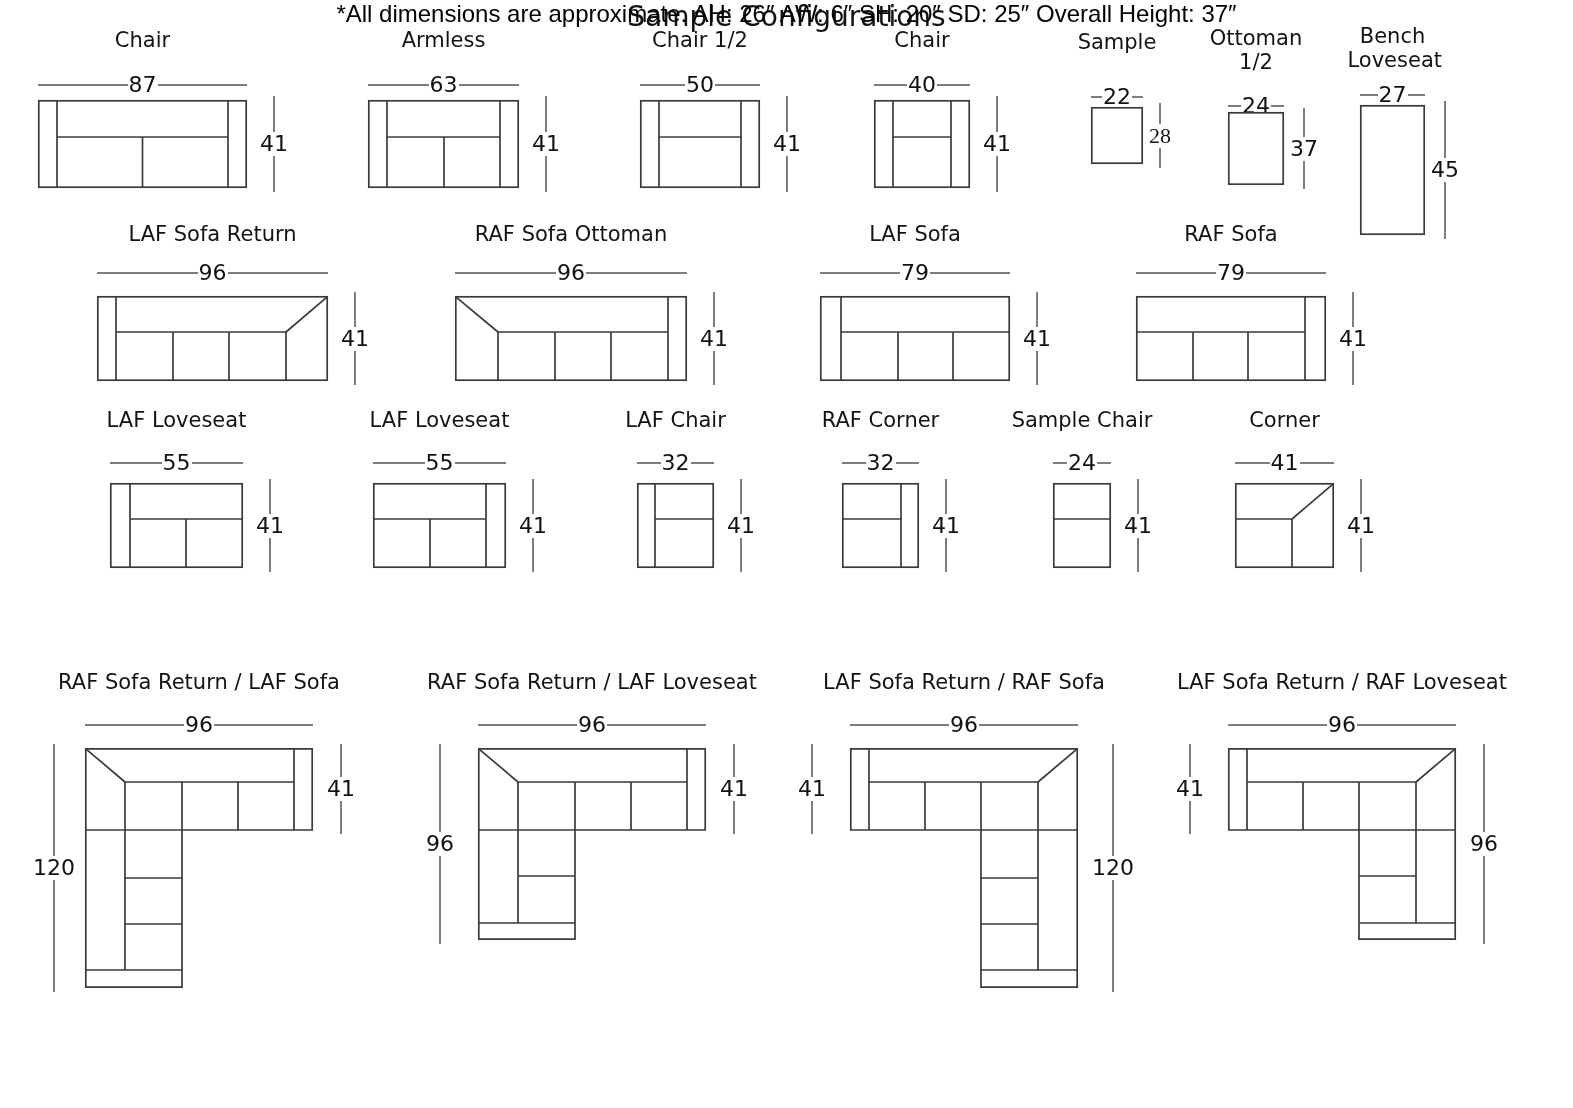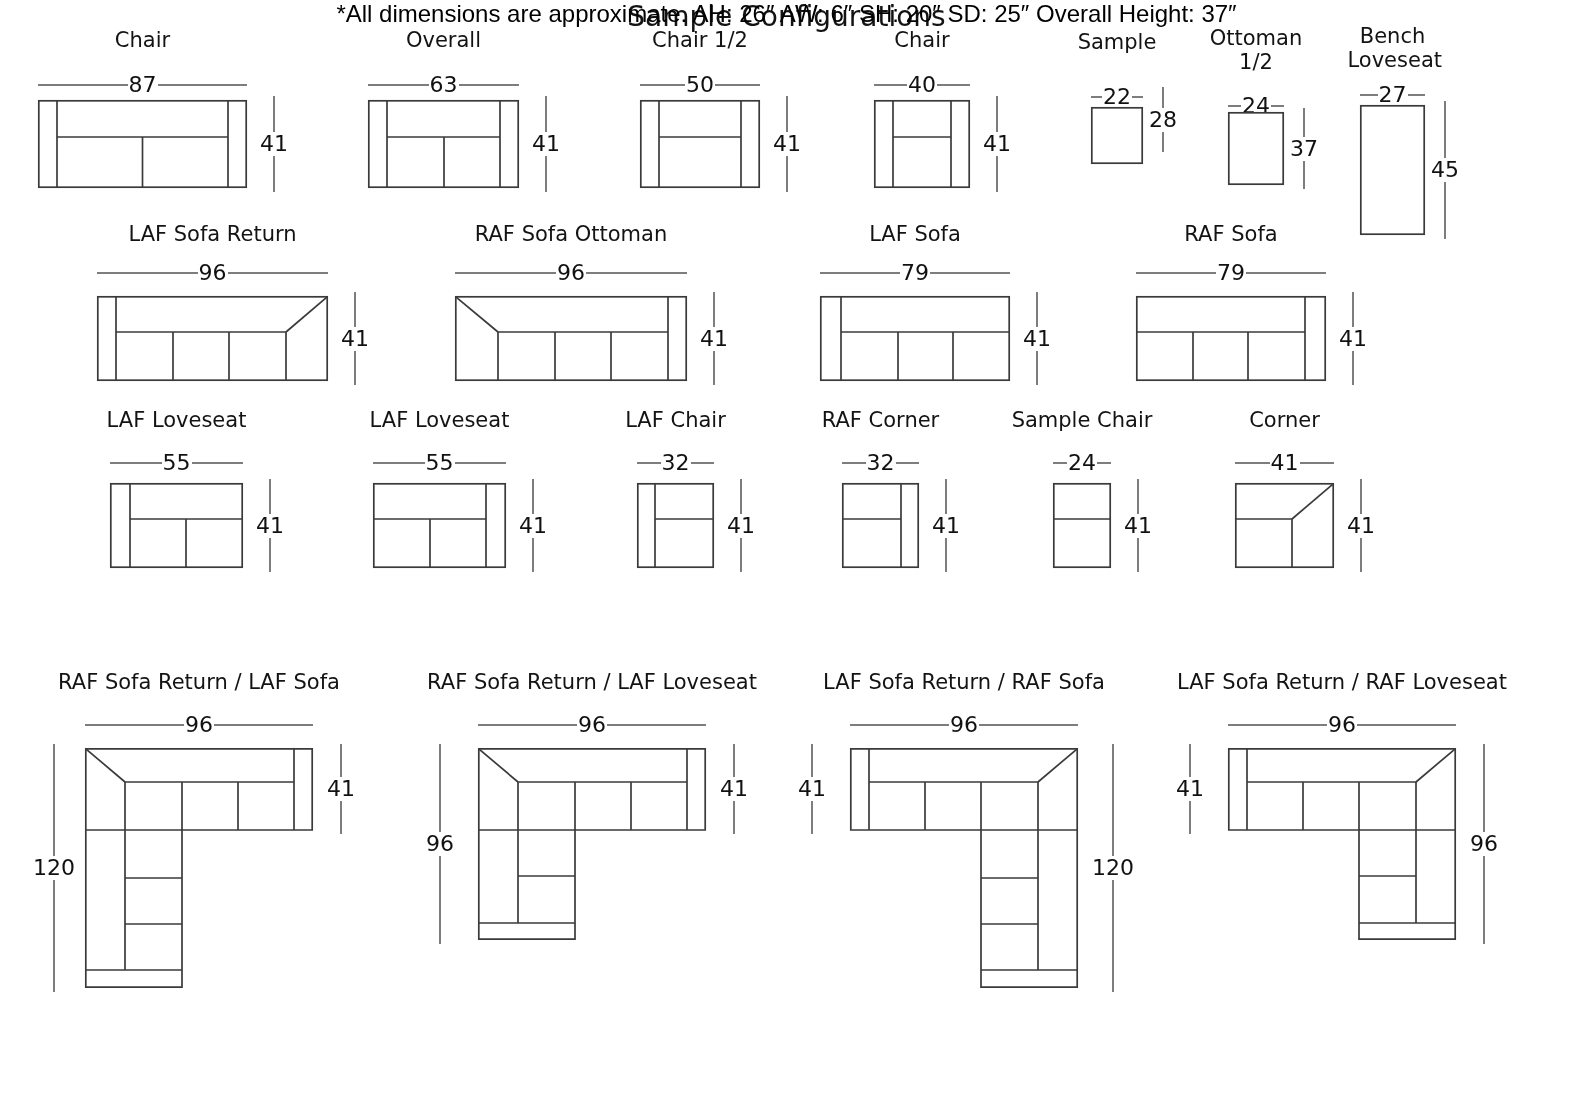--- a/index.html
+++ b/index.html
@@ -39,21 +39,21 @@
       <line x1="104.5" y1="37" x2="104.5" y2="87.2"></line>
   </svg>
   <div class="vdim" style="left:222px;top:68px;height:96px;">
       <i></i>
       <b>41</b>
       <i></i>
     </div>
 </div>
 
 <div class="piece" style="left:368px;top:28px;width:151px;">
-  <div class="title">Overall</div>
+  <div class="title">Armless</div>
   <div class="hdim" style="top:46px;">
       <i></i>
       <b>63</b>
       <i></i>
     </div>
   <svg style="top:72px;" width="151" height="88" viewBox="0 0 151 88">
     <rect x="0.8" y="0.8" width="149.4" height="86.4"></rect>
     <line x1="19" y1="0.8" x2="19" y2="87.2"></line>
       <line x1="132" y1="0.8" x2="132" y2="87.2"></line>
     <line x1="19" y1="37" x2="132" y2="37"></line>
@@ -109,21 +109,21 @@
 <div class="piece" style="left:1091px;top:30px;width:52px;">
   <div class="title">Sample</div>
   <div class="hdim" style="top:56px;">
       <i></i>
       <b>22</b>
       <i></i>
     </div>
   <svg style="top:77px;" width="52" height="57" viewBox="0 0 52 57">
     <rect x="0.8" y="0.8" width="50.4" height="55.4"></rect>
   </svg>
-  <div class="vdim" style="left:58px;top:57px;height:65px;">
+  <div class="vdim" style="left:58px;top:73px;height:65px;font-family:Liberation Serif, serif;">
       <i></i>
       <b>28</b>
       <i></i>
     </div>
 </div>
 
 <div class="piece" style="left:1228px;top:26px;width:56px;">
   <div class="title" style="width:110px;white-space:normal;">Ottoman 1/2</div>
   <div class="hdim" style="top:69px;">
       <i></i>

